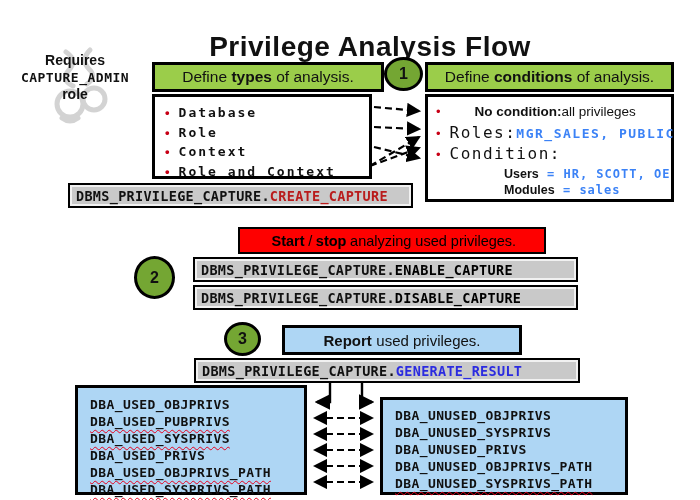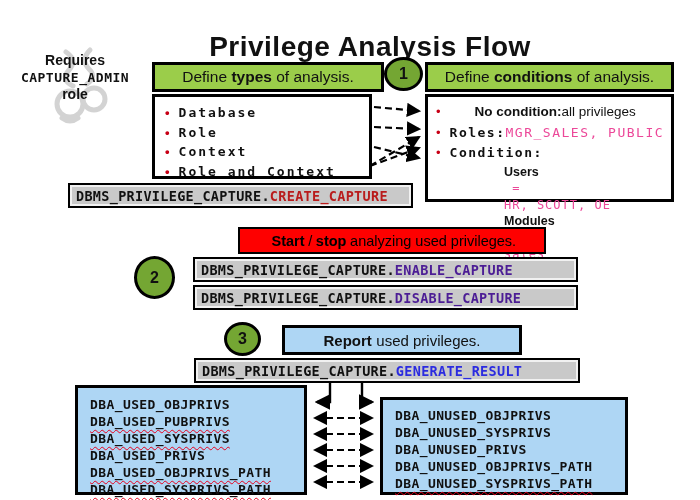--- a/index.html
+++ b/index.html
@@ -34,36 +34,36 @@
   
   .wbox{background:#fff;border:3px solid #000;box-sizing:border-box;z-index:2;}
   .types-box{left:152px;top:94px;width:220px;height:85px;padding:6px 0 0 10px;}
   .types-box .li{display:flex;align-items:baseline;line-height:19.5px;
                  font-size:13px;font-weight:bold;letter-spacing:2px;}
   .bullet{color:#c80016;font-size:13px;margin-right:9px;letter-spacing:0;font-family:"Liberation Sans",sans-serif;}
 
   .cond-box{left:425px;top:94px;width:249px;height:108px;padding:5px 0 0 8px;}
   .cond-box .li{display:flex;align-items:baseline;line-height:20.5px;font-size:13.5px;white-space:nowrap;}
   .cond-box .sans-b{font-weight:bold;margin-left:25px;}
-  .cond-box .mono-b{font-weight:bold;letter-spacing:1.5px;font-size:13px;}
-  .cond-box .val{color:#ec4899;letter-spacing:1.5px;font-size:13px;}
-  .sub{padding-left:43px;line-height:16.5px !important;font-size:12px !important;flex-direction:column;}
+  .cond-box .mono-b{font-weight:normal;letter-spacing:1.5px;font-size:16px;}
+  .cond-box .val{color:#3b82f6;letter-spacing:1.5px;font-size:13px;font-weight:bold;}
+  .sub{padding-left:43px;line-height:16.5px !important;font-size:12px !important;}
   .sub .sans-b{font-size:12.5px;}
   .sub .val{font-size:12px;letter-spacing:1px;}
 
   
   .api{background:#c9c9c9;border:2px solid #000;box-shadow:inset 0 0 0 2px #f1f1f1;box-sizing:border-box;
        display:flex;align-items:center;padding-left:6px;white-space:nowrap;
        font-size:13.5px;font-weight:bold;letter-spacing:.3px;z-index:3;}
   .api-create{left:68px;top:183px;width:345px;height:25px;}
   .api-enable{left:193px;top:257px;width:385px;height:25px;}
   .api-disable{left:193px;top:285px;width:385px;height:25px;}
   .api-generate{left:194px;top:358px;width:386px;height:25px;}
   .fn-create{color:#b91c1c;}
-  .fn-enable,.fn-disable{color:#4c1d95;}
+  .fn-enable,.fn-disable{color:#000000;}
   .fn-generate{color:#2b2be0;}
 
   
   .redbox{left:238px;top:227px;width:308px;height:27px;background:#fe0000;border:2px solid #000;box-sizing:border-box;
           display:flex;align-items:center;justify-content:center;font-size:14.5px;color:#000;z-index:3;white-space:nowrap;}
   .redbox b{margin:8px .25em;}
 
   
   .reportbox{left:282px;top:325px;width:240px;height:30px;background:#aed6f4;border:3px solid #000;box-sizing:border-box;
              display:flex;align-items:center;justify-content:center;font-size:15px;z-index:3;}

